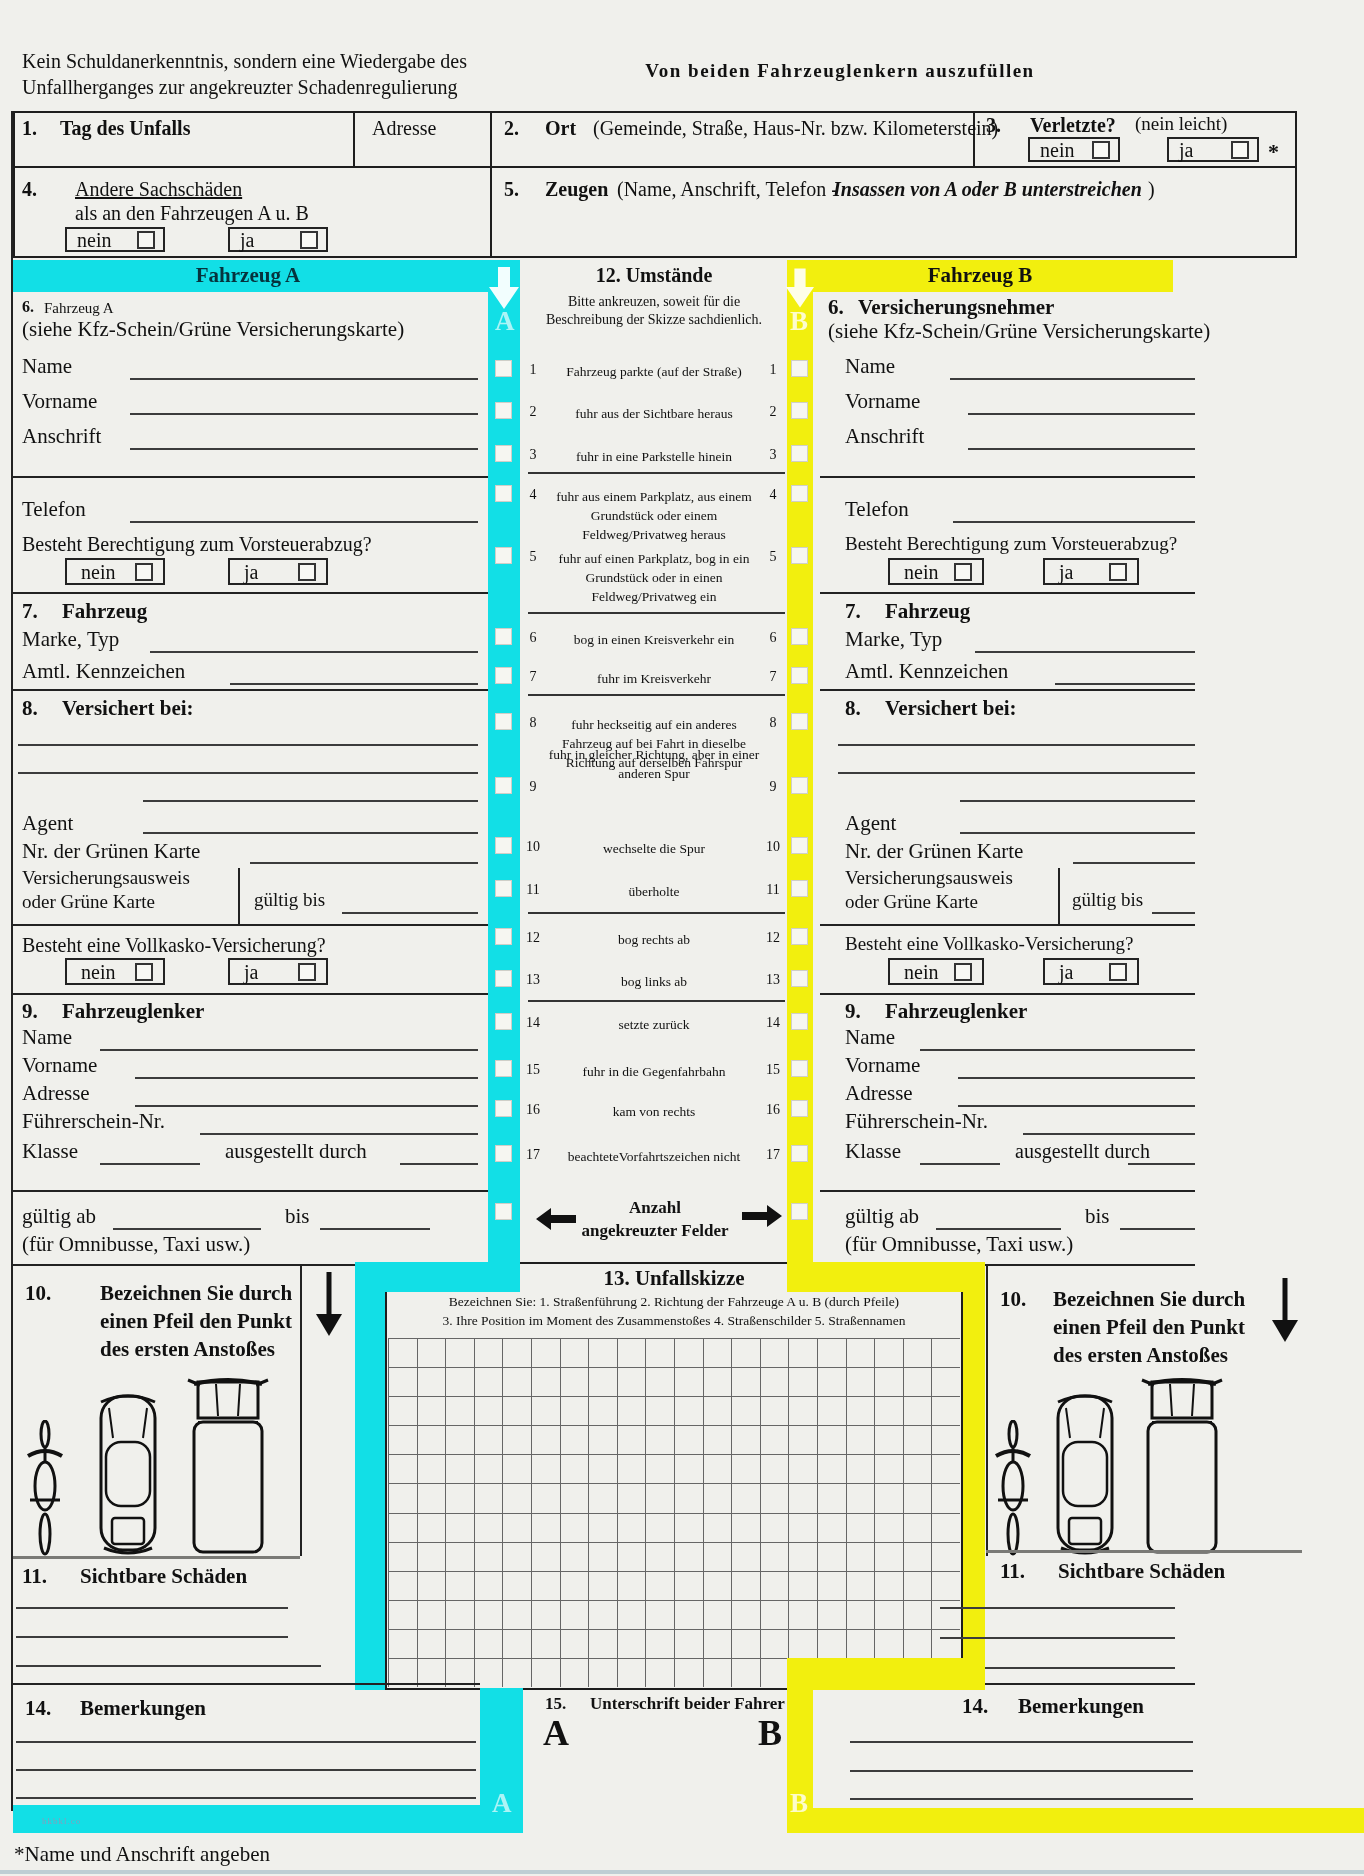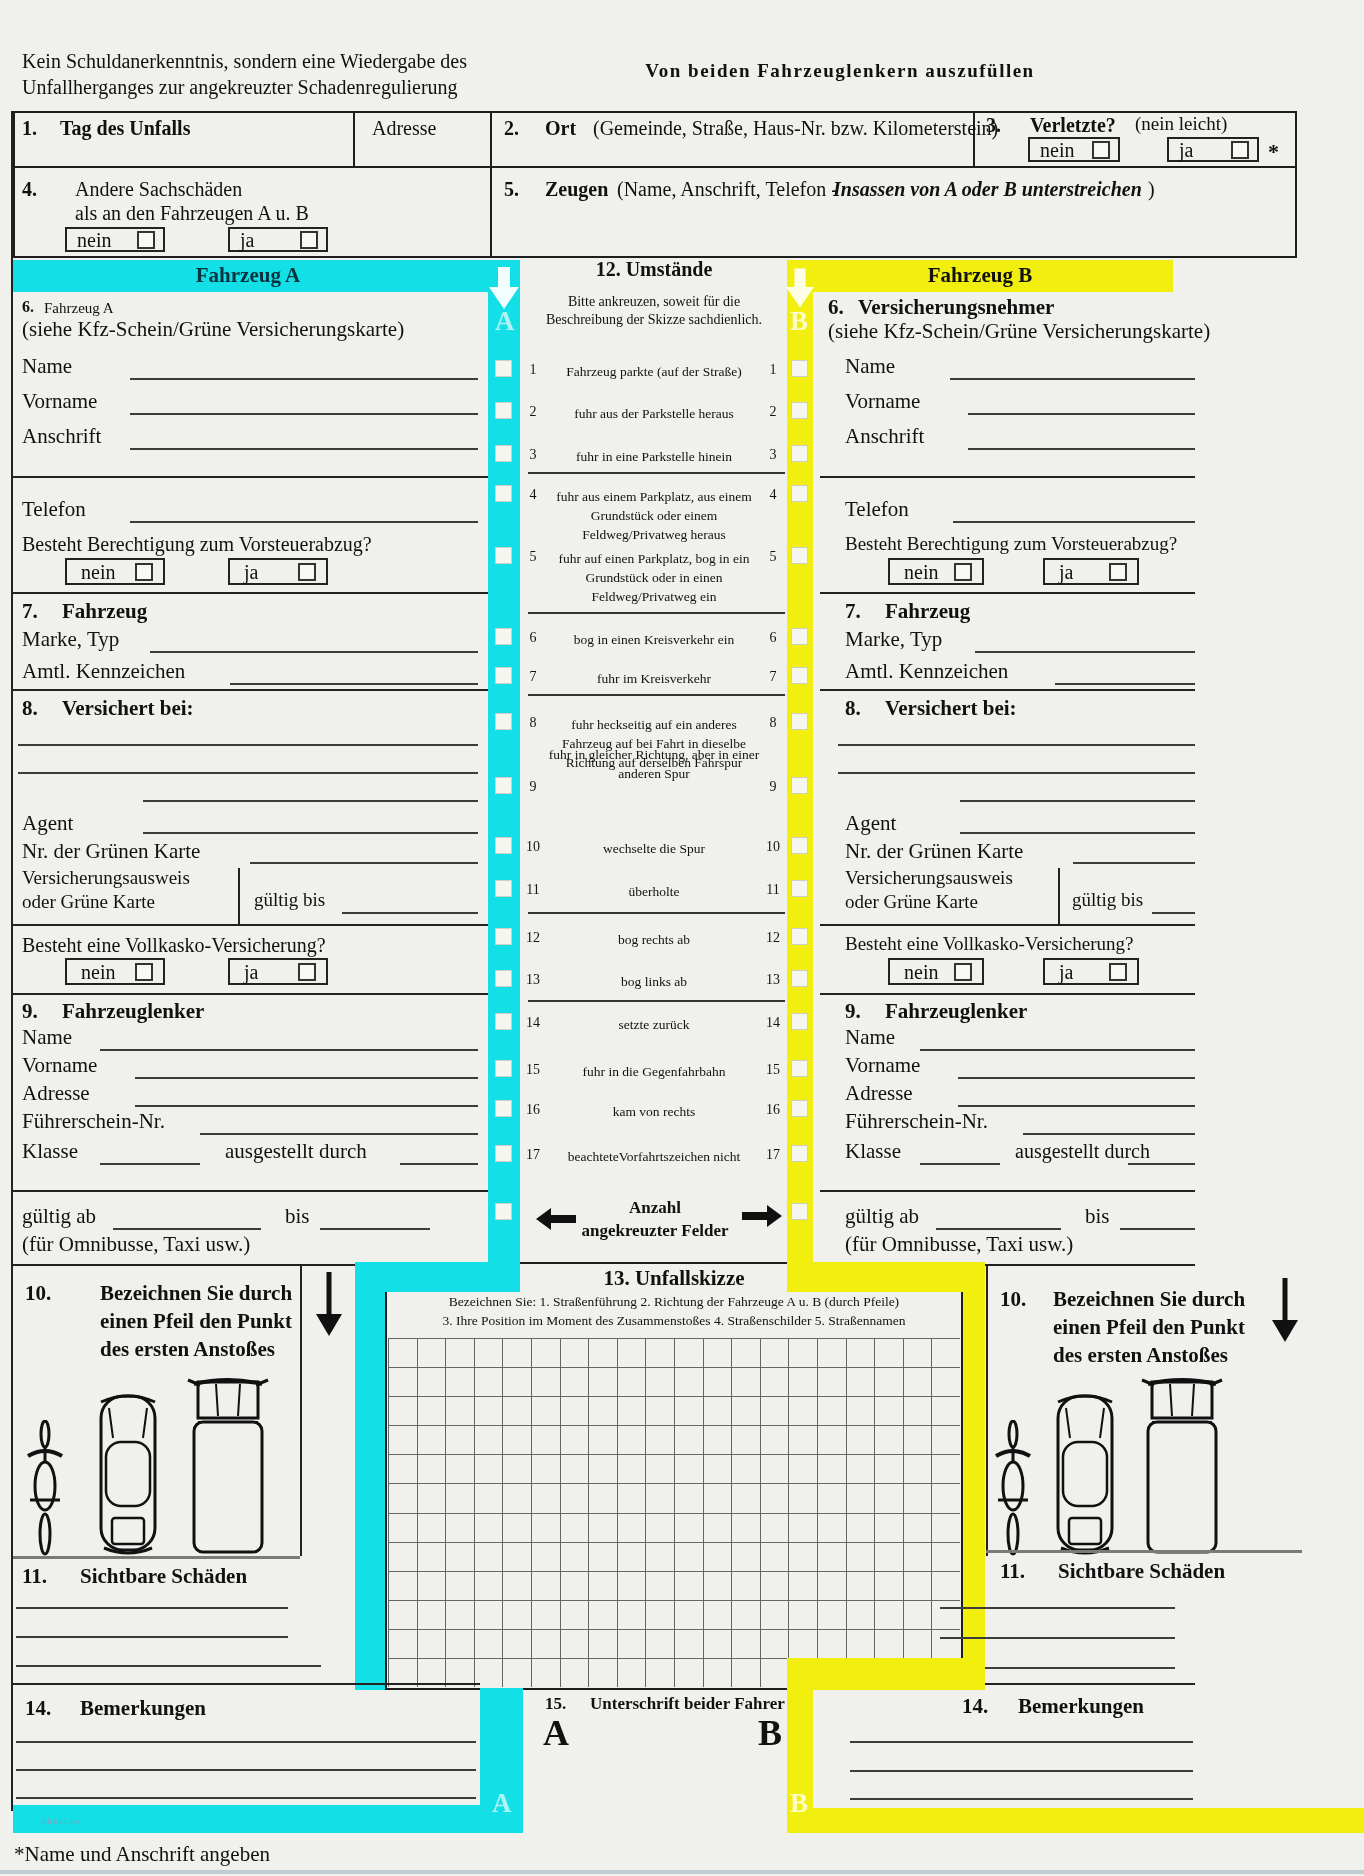--- a/index.html
+++ b/index.html
@@ -63,21 +63,21 @@
     <span class="njl">nein</span>
     <span class="njc"></span>
   </div>
   <div class="njb smb" style="left:1167px;top:137px;width:92px;">
     <span class="njl">ja</span>
     <span class="njc"></span>
   </div>
   <span class="lbl b" style="left:1268px;top:140px;font-size:22px;">*</span>
 
   <span class="lbl b" style="left:22px;top:178px;font-size:20px;">4.</span>
-  <span class="lbl" style="left:75px;top:178px;font-size:20px;">Andere Sachschäden</span>
+  <span class="lbl" style="left:75px;top:178px;font-size:20px;text-decoration:underline;">Andere Sachschäden</span>
   <span class="lbl" style="left:75px;top:202px;font-size:20px;">als an den Fahrzeugen A u. B</span>
   <div class="njb smb" style="left:65px;top:227px;width:100px;">
     <span class="njl">nein</span>
     <span class="njc"></span>
   </div>
   <div class="njb smb" style="left:228px;top:227px;width:100px;">
     <span class="njl">ja</span>
     <span class="njc"></span>
   </div>
   <span class="lbl b" style="left:504px;top:178px;font-size:20px;">5.</span>
@@ -249,32 +249,32 @@
   <span class="lbl" style="left:1015px;top:1140px;font-size:20px;">ausgestellt durch</span>
   <div class="wline" style="left:1128px;top:1163px;width:67px;"></div>
   <div class="hr" style="left:820px;top:1190px;width:375px;"></div>
   <span class="lbl" style="left:845px;top:1205px;">gültig ab</span>
   <div class="wline" style="left:936px;top:1228px;width:125px;"></div>
   <span class="lbl" style="left:1085px;top:1205px;">bis</span>
   <div class="wline" style="left:1120px;top:1228px;width:75px;"></div>
   <span class="lbl" style="left:845px;top:1233px;">(für Omnibusse, Taxi usw.)</span>
   <div class="hr" style="left:820px;top:1264px;width:375px;"></div>
 
-  <div class="abs b" style="left:520px;top:258px;width:268px;text-align:center;font-size:20px;">12. Umstände</div>
+  <div class="abs b" style="left:520px;top:264px;width:268px;text-align:center;font-size:20px;">12. Umstände</div>
   <div class="abs" style="left:520px;top:294px;width:268px;text-align:center;font-size:14px;">Bitte ankreuzen, soweit für die</div>
   <div class="abs" style="left:520px;top:312px;width:268px;text-align:center;font-size:14px;">Beschreibung der Skizze sachdienlich.</div>
   <div>
       <div class="cbx" style="left:495px;top:360px"></div>
       <div class="inum" style="left:524px;top:362px">1</div>
       <div class="itxt" style="top:362px">Fahrzeug parkte (auf der Straße)</div>
       <div class="inum" style="left:764px;top:362px">1</div>
       <div class="cbx" style="left:791px;top:360px"></div>
       <div class="cbx" style="left:495px;top:402px"></div>
       <div class="inum" style="left:524px;top:404px">2</div>
-      <div class="itxt" style="top:404px">fuhr aus der Parkstelle heraus</div>
+      <div class="itxt" style="top:404px">fuhr aus der Sichtbare heraus</div>
       <div class="inum" style="left:764px;top:404px">2</div>
       <div class="cbx" style="left:791px;top:402px"></div>
       <div class="cbx" style="left:495px;top:445px"></div>
       <div class="inum" style="left:524px;top:447px">3</div>
       <div class="itxt" style="top:447px">fuhr in eine Parkstelle hinein</div>
       <div class="inum" style="left:764px;top:447px">3</div>
       <div class="cbx" style="left:791px;top:445px"></div>
       <div class="cbx" style="left:495px;top:485px"></div>
       <div class="inum" style="left:524px;top:487px">4</div>
       <div class="itxt" style="top:487px">fuhr aus einem Parkplatz, aus einem Grundstück oder einem Feldweg/Privatweg heraus</div>

